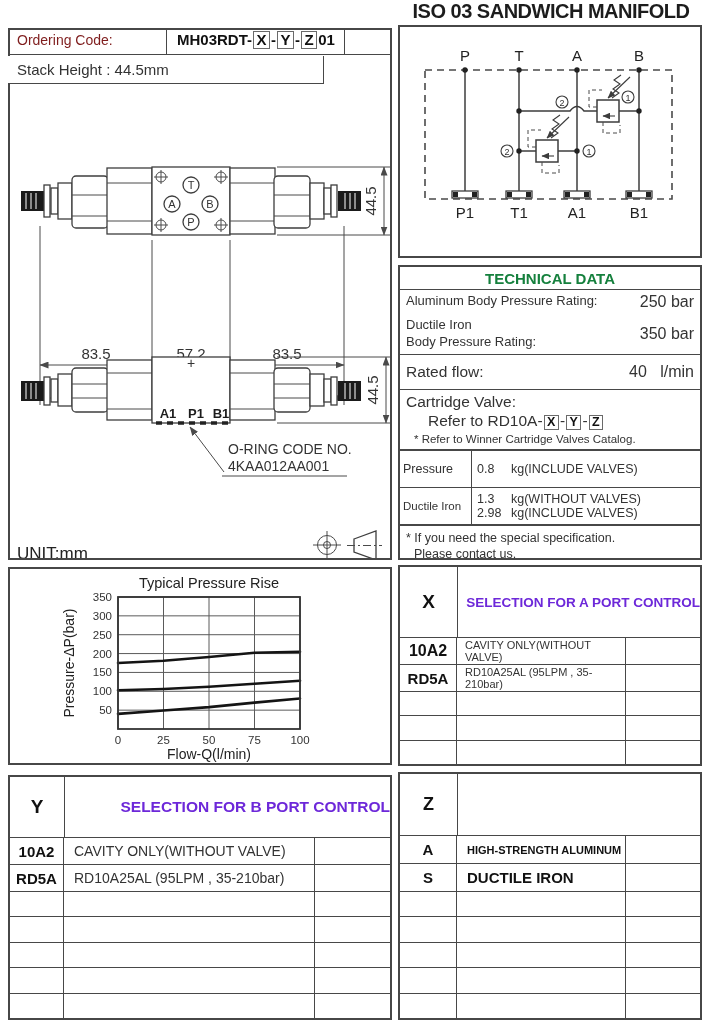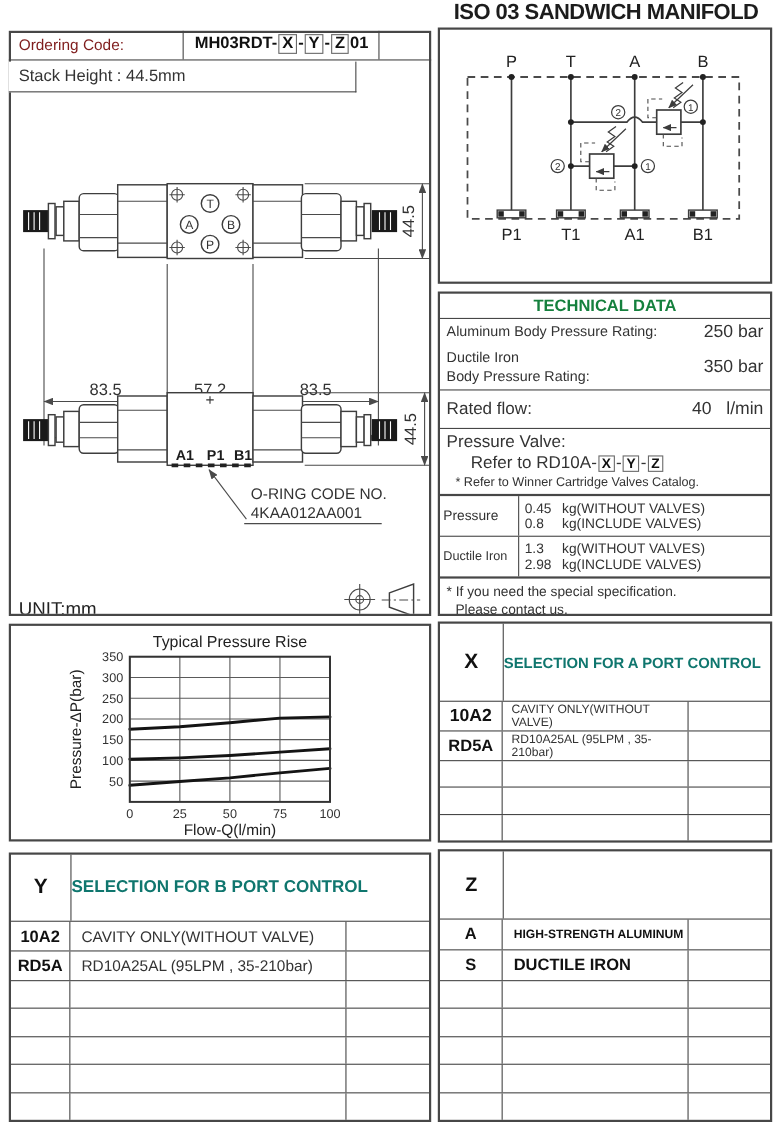--- a/index.html
+++ b/index.html
@@ -41,21 +41,21 @@
   .wmat{width:72px;border-right:1.4px solid #474747;display:flex;align-items:center;padding-left:3px;font-size:12.5px;color:#333;box-sizing:border-box;}
   .wvals{flex:1;display:flex;flex-direction:column;justify-content:center;padding-left:5px;font-size:12.5px;color:#333;}
   .wv{display:inline-block;width:34px;}
   .td-foot{padding:4px 6px;font-size:12.5px;color:#333;line-height:1.3;}
   .td-foot .f2{padding-left:8px;}
 
   
   .sel-table{display:flex;flex-direction:column;}
   .sel-header{display:flex;align-items:center;}
   .sel-hcode{display:flex;align-items:center;justify-content:center;font-weight:bold;color:#111;align-self:stretch;border-right:1.8px solid #474747;}
-  .sel-htitle{flex:1;text-align:left;font-weight:bold;color:#0f766e;}
+  .sel-htitle{flex:1;text-align:right;font-weight:bold;color:#6d28d9;}
   .sel-row{display:flex;border-top:1.7px solid #474747;}
   .sel-c1{display:flex;align-items:center;justify-content:center;font-weight:bold;color:#111;border-right:1.7px solid #474747;box-sizing:border-box;}
   .sel-c2{flex:1;display:flex;align-items:center;box-sizing:border-box;}
   .sel-c3{border-left:1.7px solid #474747;box-sizing:border-box;}
   .sel-fill{flex:1;}
   #xtable{left:398px;top:565px;width:304px;height:201px;}
   #xtable .sel-header{height:70px;}
   #xtable .sel-hcode{width:57px;font-size:19px;}
   #xtable .sel-htitle{font-size:13.5px;}
   #xtable .sel-c1{width:57px;font-size:16px;}
@@ -371,29 +371,28 @@
   </div>
   <div class="td-row td-r2">
     <div class="td-lbl"><span>Ductile Iron</span><br><span>Body Pressure Rating:</span></div>
     <div class="td-val">350 bar</div>
   </div>
   <div class="td-row td-r3">
     <div class="td-lbl-lg">Rated flow:</div>
     <div class="td-val"><span>40</span>&nbsp;&nbsp;&nbsp;<span>l/min</span></div>
   </div>
   <div class="td-cart">
-    <div>Pressure Valve:</div>
+    <div>Cartridge Valve:</div>
     <div class="cart2"><span>Refer to RD10A-</span><span class="bx" style="font-size:12.5px">X</span>-<span class="bx" style="font-size:12.5px">Y</span>-<span class="bx" style="font-size:12.5px">Z</span></div>
     <div class="cart-note">* Refer to Winner Cartridge Valves Catalog.</div>
   </div>
   <div class="wtable">
     <div class="wrow">
       <div class="wmat">Pressure</div>
       <div class="wvals">
-        <div><span class="wv">0.45</span><span>kg(WITHOUT VALVES)</span></div>
         <div><span class="wv">0.8</span><span>kg(INCLUDE VALVES)</span></div>
       </div>
     </div>
     <div class="wrow">
       <div class="wmat" style="font-size:11.5px">Ductile Iron</div>
       <div class="wvals">
         <div><span class="wv">1.3</span><span>kg(WITHOUT VALVES)</span></div>
         <div><span class="wv">2.98</span><span>kg(INCLUDE VALVES)</span></div>
       </div>
     </div>

